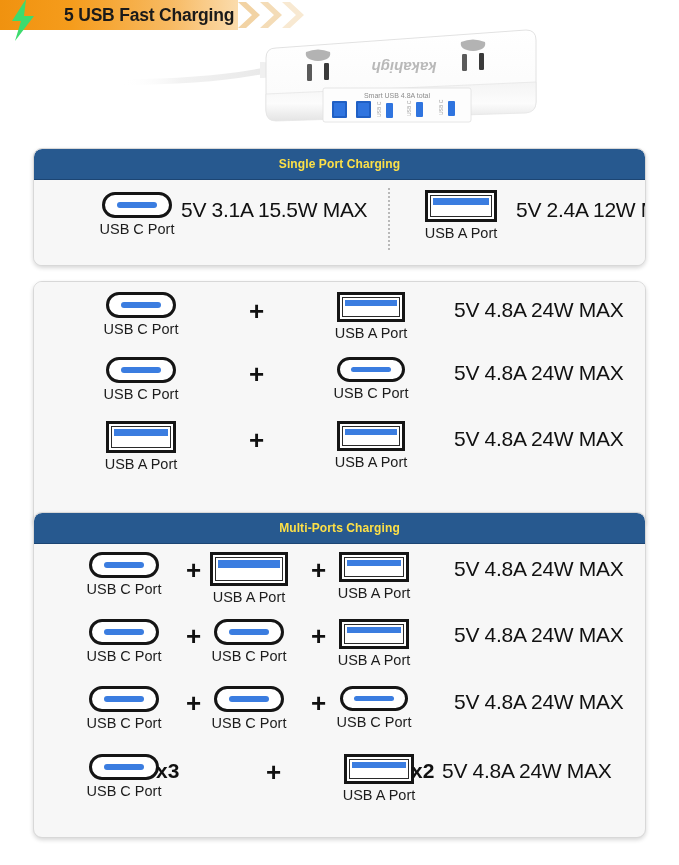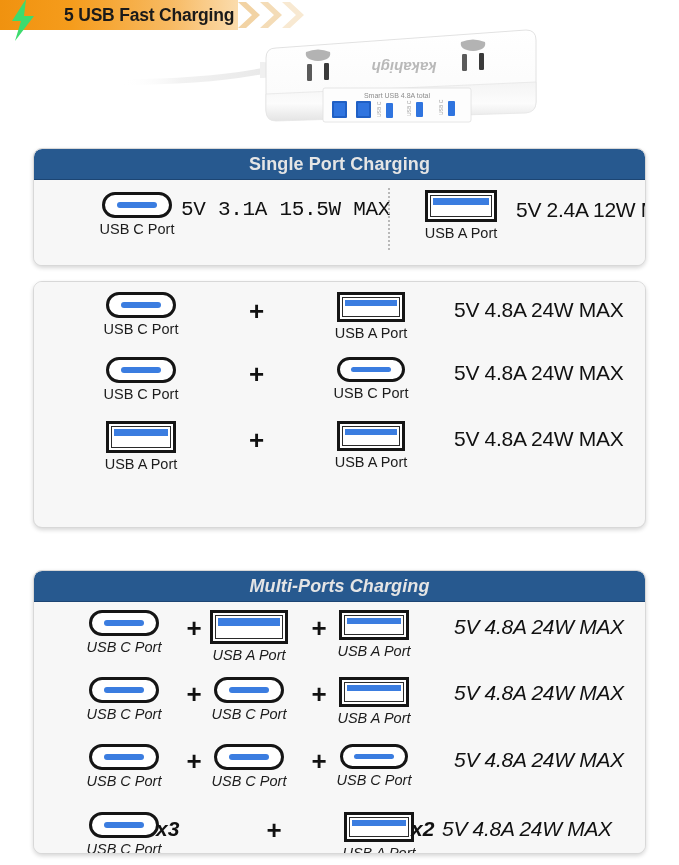--- a/index.html
+++ b/index.html
@@ -77,36 +77,36 @@
   .card-header {
     height: 30px;
     background: #27598f;
     display: flex;
     align-items: center;
     justify-content: center;
     border-radius: 8px 8px 0 0;
     border-bottom: 1px solid #1c4573;
   }
   .card-header-title {
-    color: #e5e5e5;
-    font-size: 18px;
+    color: #fde047;
+    font-size: 12px;
     font-weight: bold;
     letter-spacing: 0.1px;
     line-height: 20px;
   }
   .card-body {
     position: relative;
     background: #f7f7f7;
   }
 
   #card-single { top: 148px; height: 118px; }
   #card-single .card-body { height: 86px; }
   #card-dual   { top: 281px; height: 247px; }
   #card-dual .card-body { height: 215px; }
-  #card-multi  { top: 570px; height: 284px; font-style: italic; }
+  #card-multi  { top: 512px; height: 326px; }
   #card-multi .card-body { height: 280px; }
 
   
   .row {
     position: absolute;
     left: 0;
     width: 100%;
     height: 66px;
   }
   .cell {
@@ -290,21 +290,21 @@
     <span class="card-header-title">Single Port Charging</span>
   </div>
   <div class="card-body">
 
     <div class="cell" style="left:55px; top:12px; width:96px;">
       <div class="usbc" style="width:70px;height:26px;margin:0 auto;">
         <div class="usbc-bar"></div>
       </div>
       <div class="port-label">USB C Port</div>
     </div>
-    <div class="spec" style="left:147px; top:18px;font-family:Liberation Mono, monospace;">5V 3.1A 15.5W MAX</div>
+    <div class="spec" style="left:147px; top:18px;">5V 3.1A 15.5W MAX</div>
 
     <div class="vdivider" style="left:354px; top:8px; height:62px;"></div>
 
     <div class="cell" style="left:376px; top:10px; width:102px;">
       <div class="usba" style="width:72px;height:32px;margin:0 auto;">
         <div class="usba-inner">
           <div class="usba-bar"></div>
         </div>
       </div>
       <div class="port-label">USB A Port</div>

